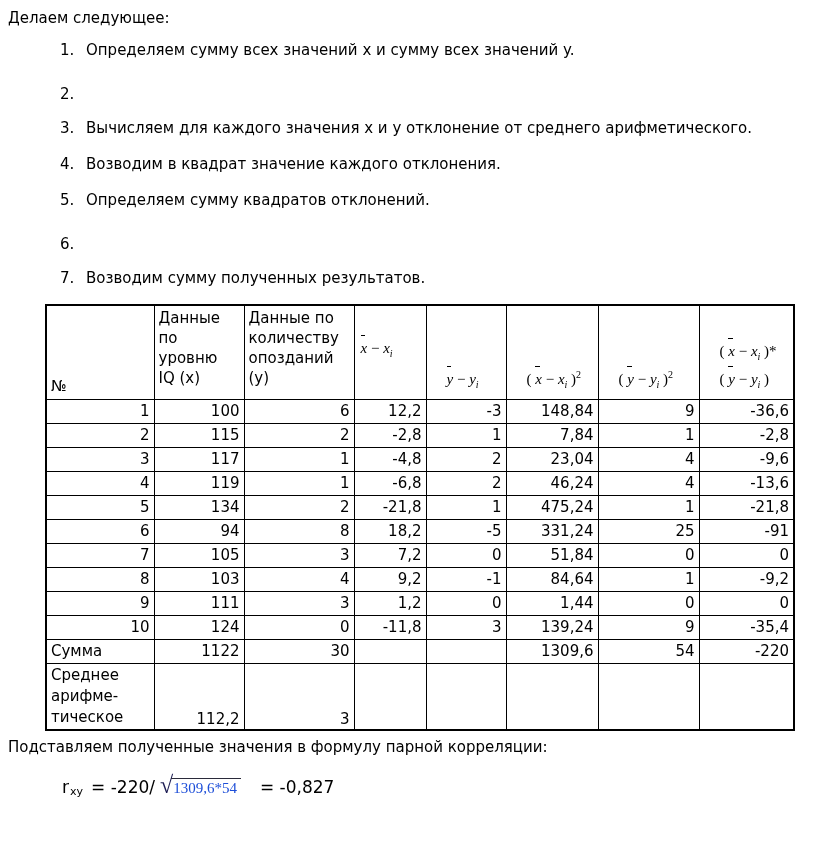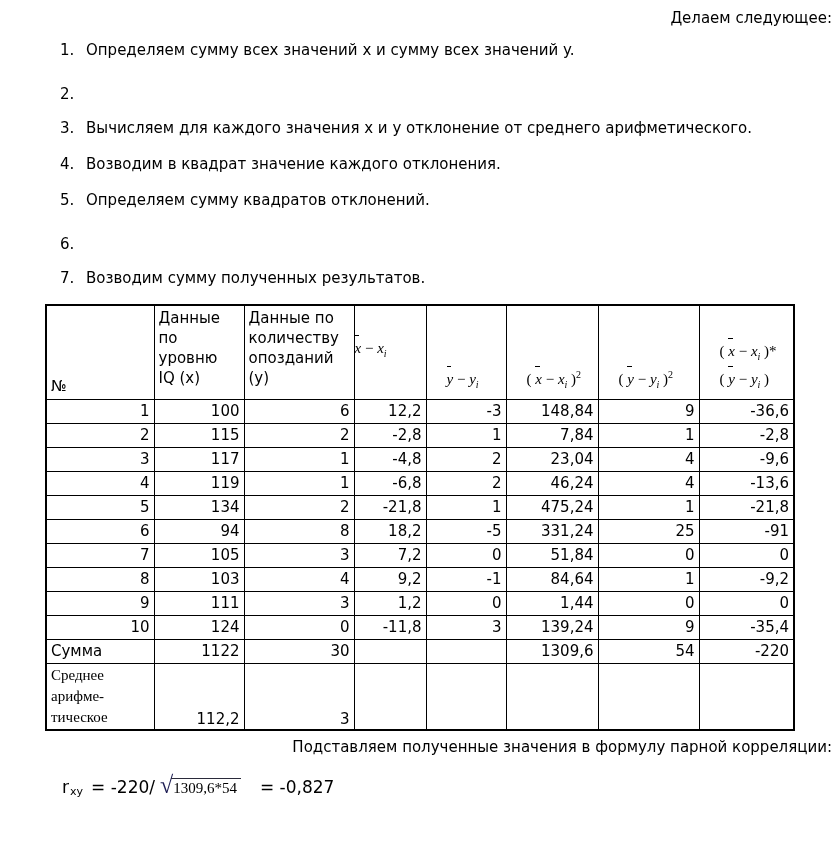--- a/index.html
+++ b/index.html
@@ -6,21 +6,21 @@
   html, body { margin: 0; padding: 0; background: #ffffff; }
   body {
     width: 840px; height: 860px;
     color: #000;
     font-family: "DejaVu Sans", "Liberation Sans", sans-serif;
     font-size: 15px;
     overflow: hidden;
   }
   .page { padding: 6px 8px 0 8px; }
 
-  .doc-line { margin: 0; line-height: 20px; text-align: right; }
+  .doc-line { margin: 0; line-height: 20px; }
   .title { margin: 2px 0 12px 0; }
 
   
   .steps { margin: 0 0 4px 0; }
   .step { display: flex; margin: 0 0 16px 52px; line-height: 20px; }
   .step .num { flex: none; width: 26px; }
   .step.has-math { padding-top: 8px; margin-bottom: 14px; }
 
   
   .m { display: inline-block; white-space: nowrap; }
@@ -30,35 +30,35 @@
   .msup{ font-family: "Liberation Serif", serif; font-size: 10px; vertical-align: 6px; }
   .ov  { font-family: "Liberation Serif", serif; font-style: italic; display: inline-block; position: relative; }
   .ov::before { content: ""; position: absolute; left: 0; right: 2px; top: -2px; border-top: 1.4px solid currentColor; }
   .step .m, .step .m .ov { color: #1b1b52; }
 
   
   table.calc { border-collapse: collapse; table-layout: fixed; width: 748px; margin: 8px 0 6px 37px; border: 2px solid #000; }
   table.calc td { border: 1px solid #000; padding: 1px 4px; overflow: hidden; }
   tr.hdr td { vertical-align: bottom; text-align: left; height: 94px; line-height: 20px; padding-bottom: 3px; }
   tr.hdr td.c-top { vertical-align: top; white-space: pre-line; padding-top: 2px; }
-  tr.hdr td.c-mid { vertical-align: middle; padding-left: 0; }
+  tr.hdr td.c-mid { vertical-align: middle; padding-left: 6px; }
   tr.hdr td.c-math { padding-left: 20px; }
   tr.hdr .hm { line-height: 23px; }
   tbody tr.data td { height: 24px; text-align: right; }
   tr.sum td { height: 24px; text-align: right; margin-top: 44px; }
   tr.sum td.lbl { text-align: left; }
   tr.avg td { height: 66px; vertical-align: bottom; text-align: right; }
-  tr.avg td.lbl { text-align: left; white-space: pre-line; line-height: 21px; font-family: Liberation Serif, serif; }
+  tr.avg td.lbl { text-align: left; white-space: pre-line; line-height: 21px; }
 
   
   .formula { margin: 15px 0 0 54px; display: flex; align-items: baseline; font-size: 17px; }
   .f-sub { font-size: 11px; vertical-align: -4px; align-self: flex-end; margin: 0 2px 1px 1px; }
   .f-gap { width: 6px; }
   .sqrt-sign { font-family: "Liberation Serif", serif; font-size: 24px; margin-left: 5px; color: #1b1b52; }
-  .radicand { font-family: "Liberation Serif", serif; font-size: 15px; color: #000000;
+  .radicand { font-family: "Liberation Serif", serif; font-size: 15px; color: #1d4ed8;
               border-top: 1.6px solid #2a2a3a; padding: 1px 4px 0 2px; margin-left: -2px; }
   .f-tail { margin-left: 19px; }
 </style>
 </head>
 <body>
 
 <div class="page">
 
   <p class="doc-line title">Делаем следующее:</p>
 

